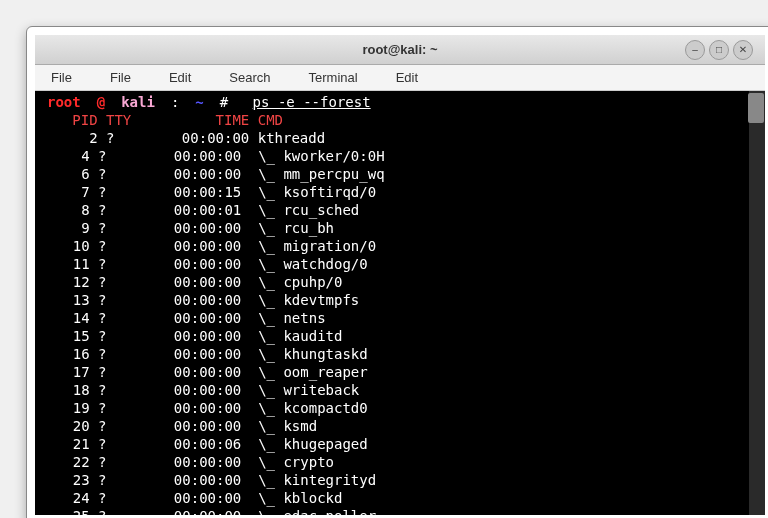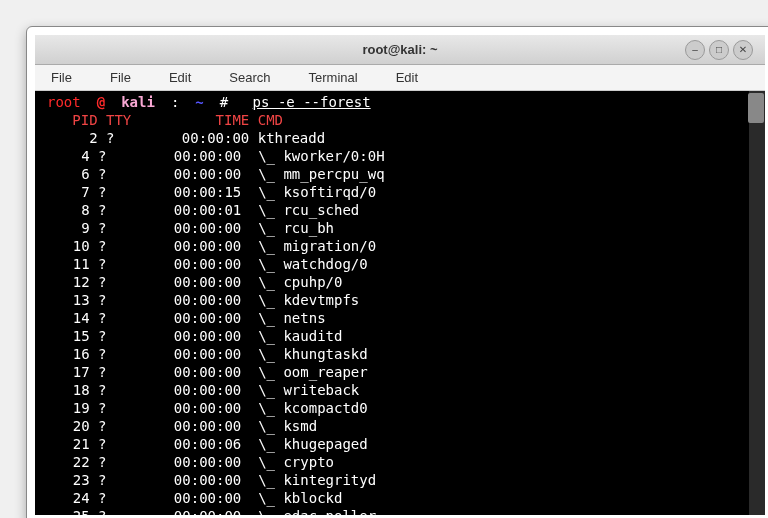--- a/index.html
+++ b/index.html
@@ -75,21 +75,21 @@
       background: #000;
       color: #fff;
       font-family: "DejaVu Sans Mono", "Liberation Mono", monospace;
       font-size: 14px;
       line-height: 18px;
       padding: 2px 4px;
       overflow: hidden;
       position: relative;
       white-space: pre;
     }
-    .prompt-user { color: #ff2a2a; font-weight: normal; }
+    .prompt-user { color: #ff2a2a; font-weight: bold; }
     .prompt-at { color: #ff2a2a; font-weight: bold; }
     .prompt-host { color: #f9a8d4; font-weight: bold; }
     .prompt-colon { color: #fff; }
     .prompt-path { color: #5555ff; font-weight: bold; }
     .prompt-sym { color: #fff; }
     .cmd { color: #fff; text-decoration: underline; }
     .out { color: #ef4444; }
     .scrollbar {
       position: absolute;
       right: 0;

